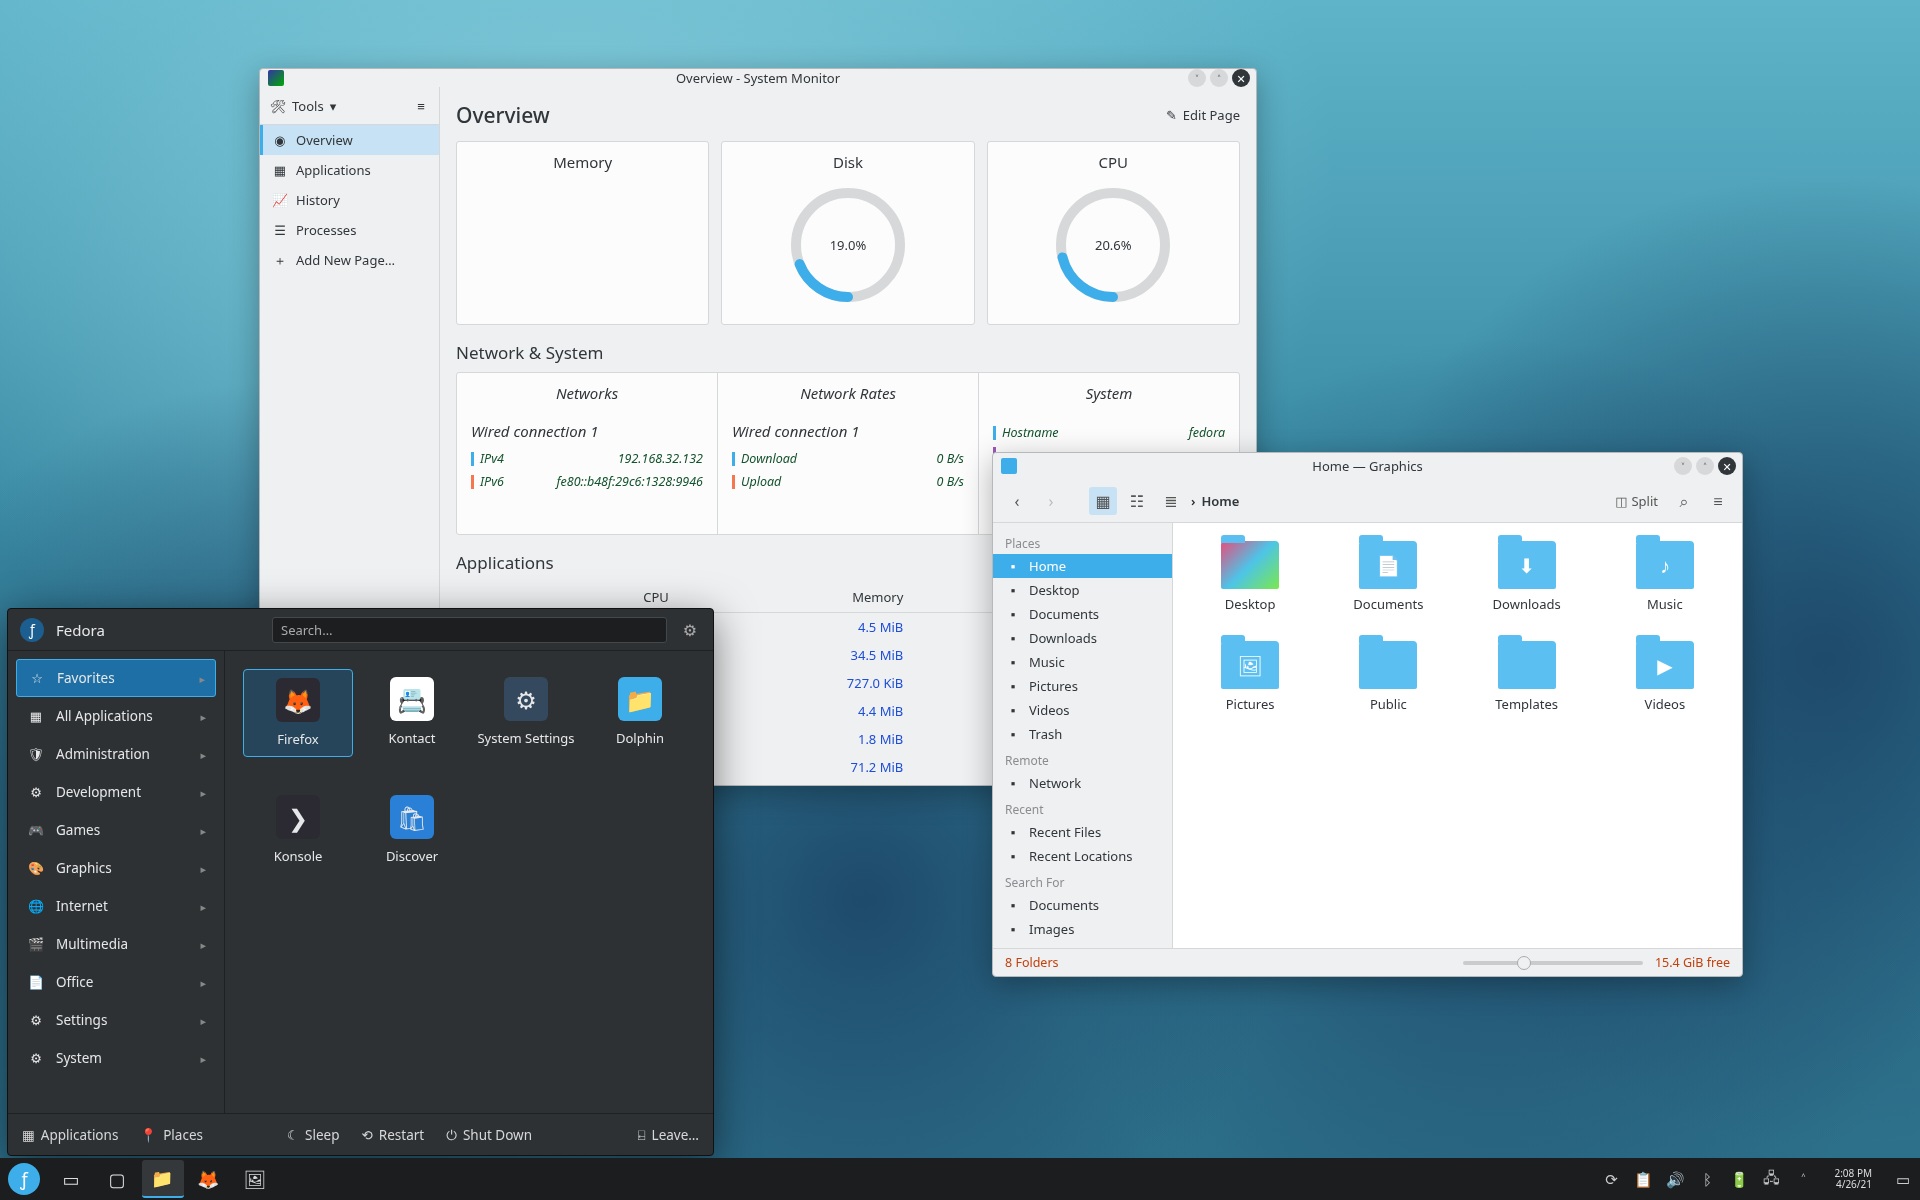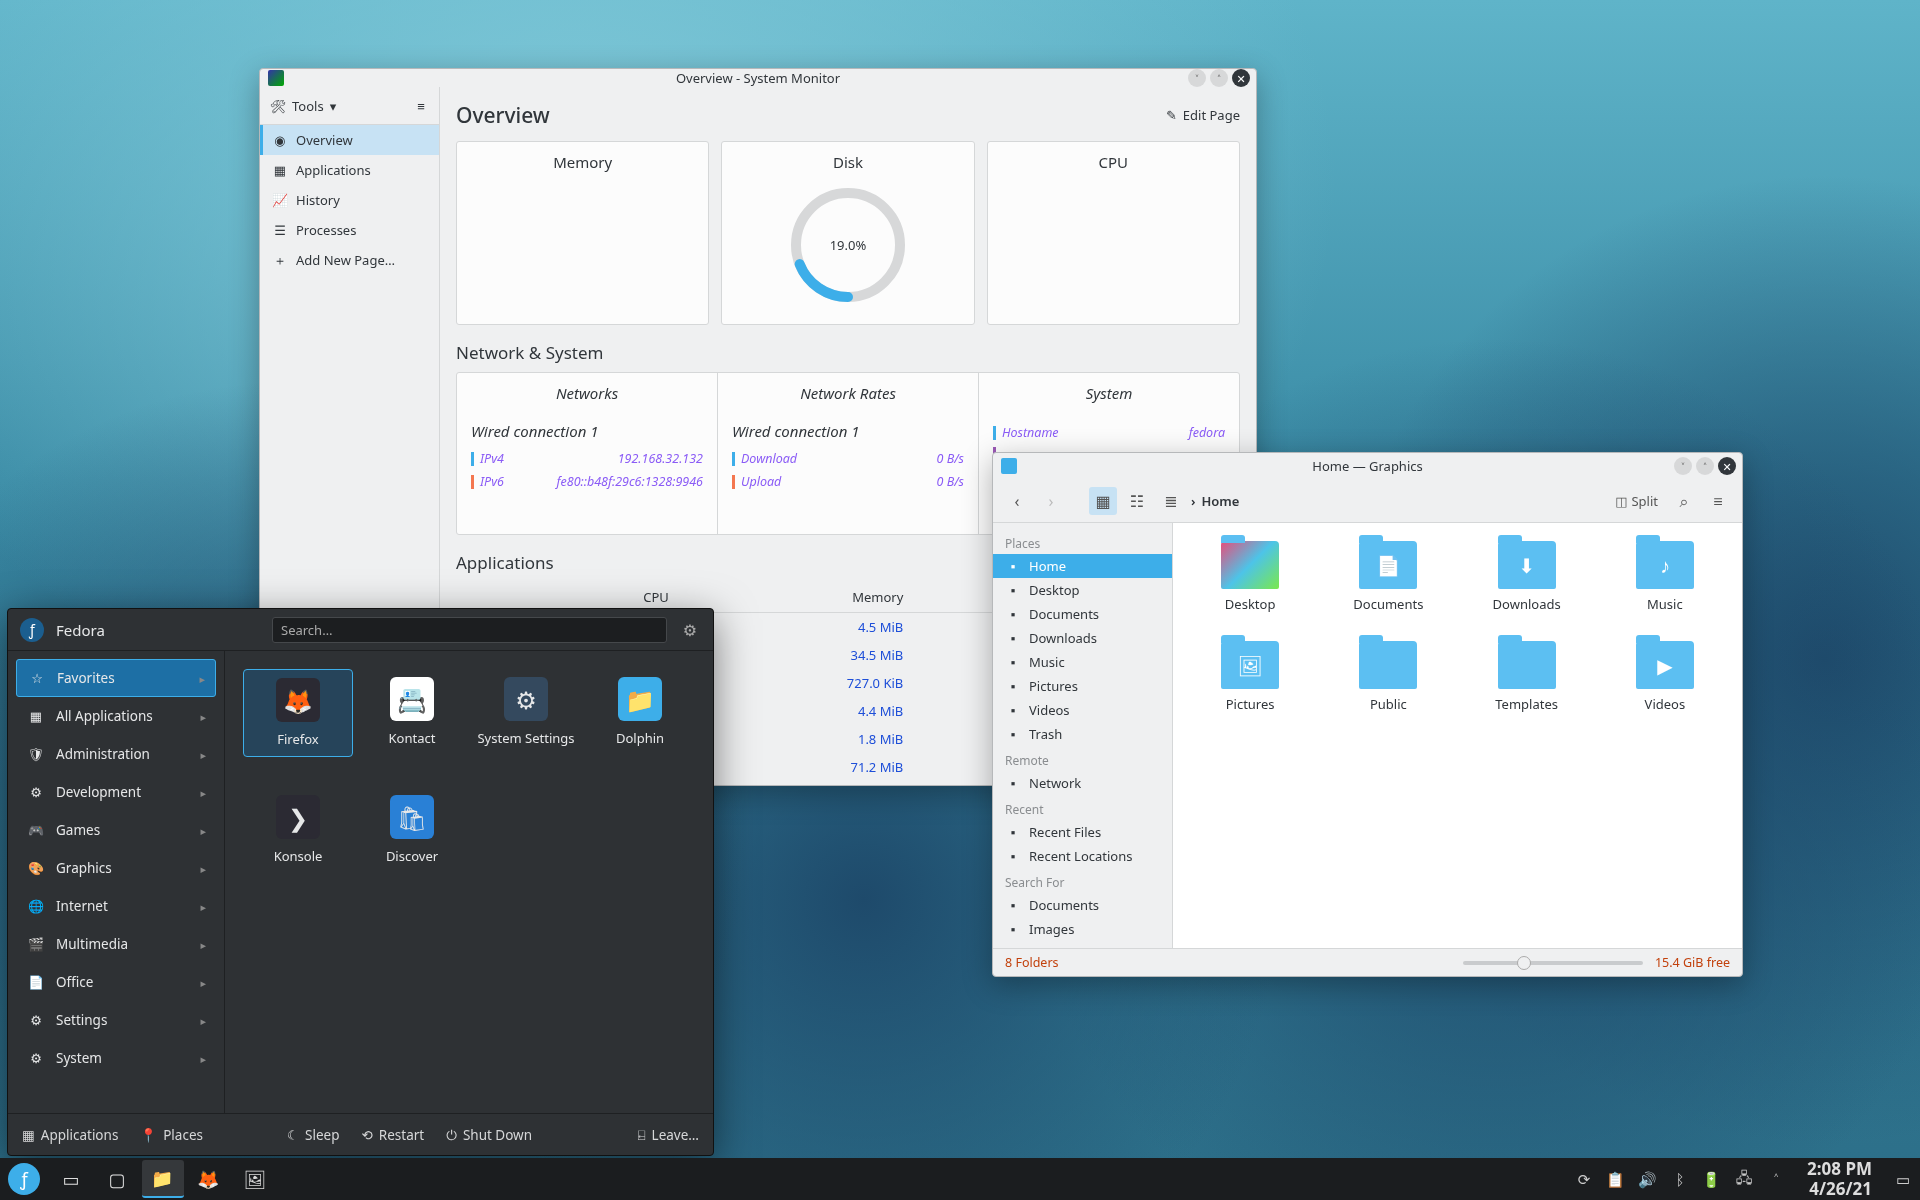--- a/index.html
+++ b/index.html
@@ -35,21 +35,21 @@
 .sm-card{flex:1;border:1px solid #d5d7d8;border-radius:3px;padding:10px 0 14px;display:flex;flex-direction:column;align-items:center;background:#fcfcfc;}
 .sm-card h3{font-size:15px;font-weight:400;color:#31363b;margin-bottom:8px;}
 .donut{width:130px;height:130px;position:relative;}
 .donut svg{transform:rotate(90deg);}
 .donut .val{position:absolute;inset:0;display:flex;align-items:center;justify-content:center;font-size:13px;color:#31363b;}
 .sm-sect{font-size:17px;font-weight:400;color:#31363b;margin:16px 0 8px;}
 .sm-row3{display:flex;gap:0;border:1px solid #d5d7d8;border-radius:3px;background:#fcfcfc;}
 .sm-col{flex:1;padding:10px 14px;border-right:1px solid #d5d7d8;font-style:italic;}
 .sm-col:last-child{border-right:none;}
 .sm-col h4{text-align:center;font-size:15px;font-weight:400;margin-bottom:18px;color:#31363b;}
-.sm-line{display:flex;font-size:12.5px;color:#8b5cf6;padding:3px 0;align-items:center;}
+.sm-line{display:flex;font-size:12.5px;color:#14532d;padding:3px 0;align-items:center;}
 .sm-line .bar{width:3px;height:14px;margin-right:6px;}
 .sm-line .lab{flex:0 0 auto;}
 .sm-line .rv{margin-left:auto;text-align:right;}
 .sm-conn{font-size:15px;color:#31363b;margin-bottom:6px;}
 .apptbl{width:100%;font-size:13px;border-collapse:collapse;}
 .apptbl th{text-align:right;font-weight:400;padding:6px 12px;border-bottom:1px solid #d5d7d8;color:#31363b;}
 .apptbl th:first-child{text-align:left;}
 .apptbl td{text-align:right;padding:5px 12px;color:#1d4ed8;}
 .apptbl td:first-child{text-align:left;}
 
@@ -98,21 +98,21 @@
 .la-foot .fi{display:flex;align-items:center;gap:6px;cursor:pointer;}
 .la-foot .spacer{flex:1;}
 
 
 .taskbar{position:absolute;left:0;right:0;bottom:0;height:42px;background:#1b1d1f;display:flex;align-items:center;padding:0 8px;gap:4px;color:#ddd;}
 .tb-btn{width:42px;height:38px;display:flex;align-items:center;justify-content:center;border-radius:3px;cursor:pointer;font-size:18px;}
 .tb-btn.start{background:#3daee9;border-radius:20px;width:32px;height:32px;color:#fff;margin-right:6px;}
 .tb-btn.active{background:#35383b;border-bottom:2px solid #3daee9;}
 .tb-tray{margin-left:auto;display:flex;align-items:center;gap:14px;font-size:13px;}
 .tb-tray .tic{width:18px;height:18px;display:flex;align-items:center;justify-content:center;color:#ccc;font-size:15px;}
-.tb-clock{text-align:right;line-height:1.15;font-size:17px;margin:0 8px;font-weight:bold;}
+.tb-clock{text-align:right;line-height:1.15;font-size:10px;margin:0 8px;}
 
 .ic{width:16px;height:16px;display:inline-flex;align-items:center;justify-content:center;}
 </style>
 </head>
 <body>
 
 <div class="wallpaper"></div>
 
 <div class="sysmon">
   <div class="sm-title">
@@ -170,20 +170,27 @@
           <div class="donut">
             <svg width="130" height="130">
                 <circle cx="65" cy="65" r="52" fill="none" stroke="#d7d8d9" stroke-width="10"></circle>
                 <circle cx="65" cy="65" r="52" fill="none" stroke="#3daee9" stroke-width="10" stroke-dasharray="327" stroke-dashoffset="265" stroke-linecap="round"></circle>
               </svg>
             <div class="val">19.0%</div>
           </div>
         </div>
         <div class="sm-card">
           <h3>CPU</h3>
+          <div class="donut">
+            <svg width="130" height="130">
+                <circle cx="65" cy="65" r="52" fill="none" stroke="#d7d8d9" stroke-width="10"></circle>
+                <circle cx="65" cy="65" r="52" fill="none" stroke="#3daee9" stroke-width="10" stroke-dasharray="327" stroke-dashoffset="258" stroke-linecap="round"></circle>
+              </svg>
+            <div class="val">20.6%</div>
+          </div>
         </div>
       </div>
 
       <div class="sm-sect">Network &amp; System</div>
       <div class="sm-row3">
         <div class="sm-col">
           <h4>Networks</h4>
           <div class="sm-conn">Wired connection 1</div>
           <div class="sm-line">
               <span class="bar" style="background:#3daee9"></span>

